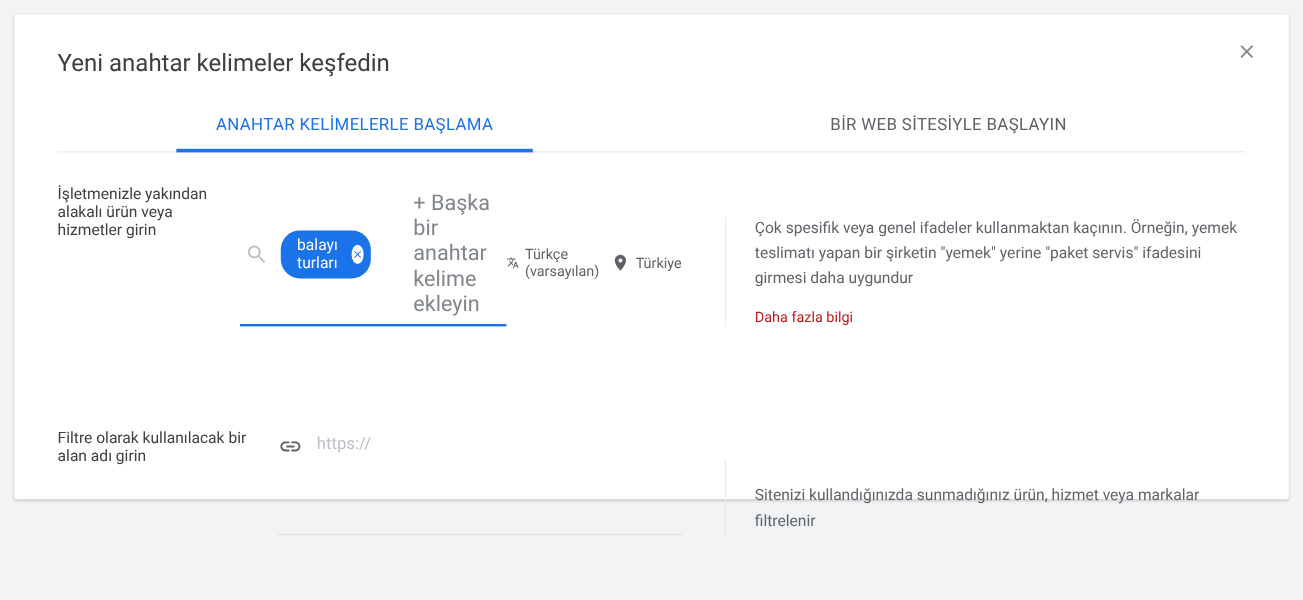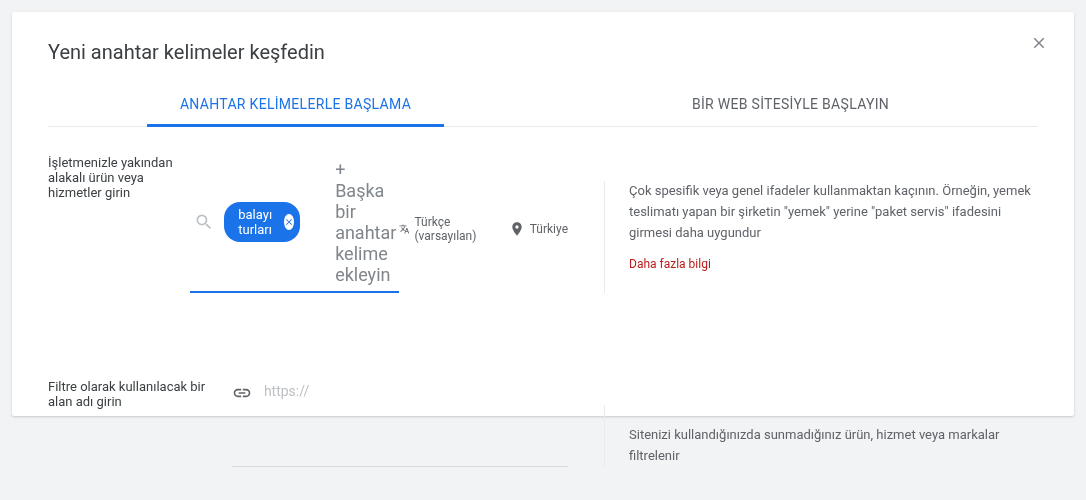--- a/index.html
+++ b/index.html
@@ -120,21 +120,21 @@
       cursor: pointer;
     }
     .placeholder-text {
       color: #80868b;
       font-size: 18px;
       margin-left: 25px;
     }
     .meta-row {
       display: flex;
       align-items: center;
-      gap: 27px;
+      gap: 4px;
       margin-top: 10px;
       font-size: 12px;
       color: #5f6368;
     }
     .meta-item {
       display: inline-flex;
       align-items: center;
       gap: 5px;
       cursor: pointer;
     }

